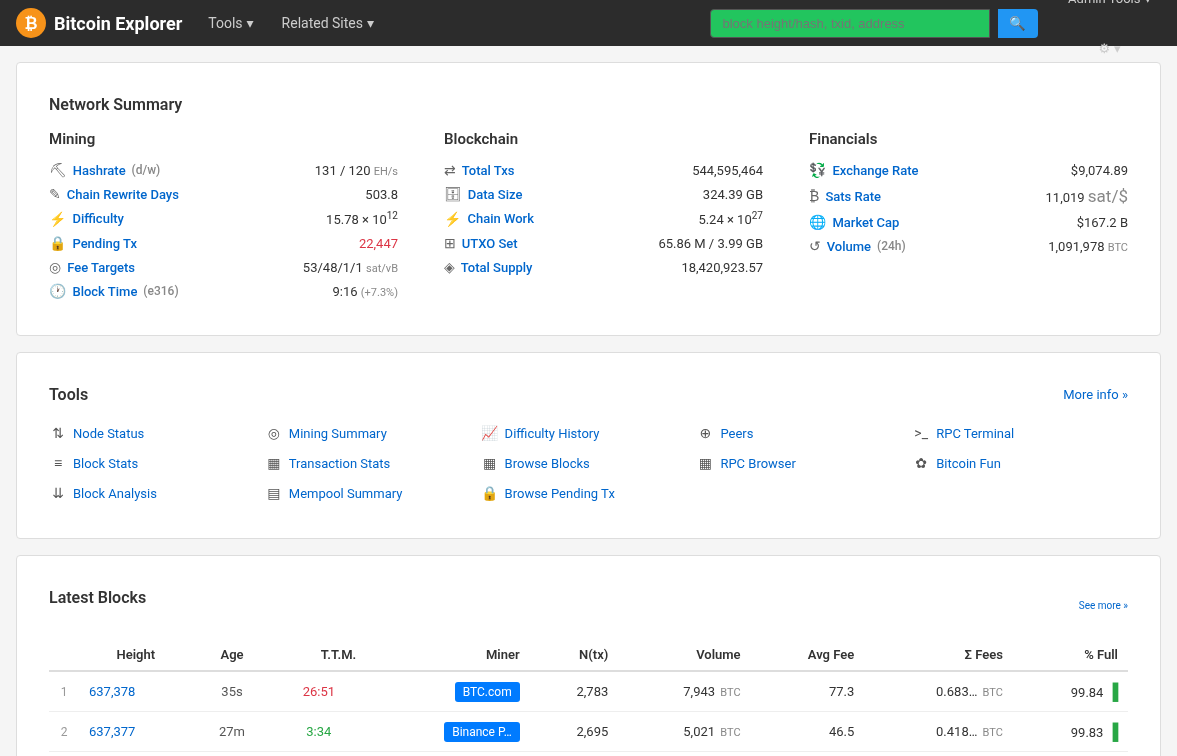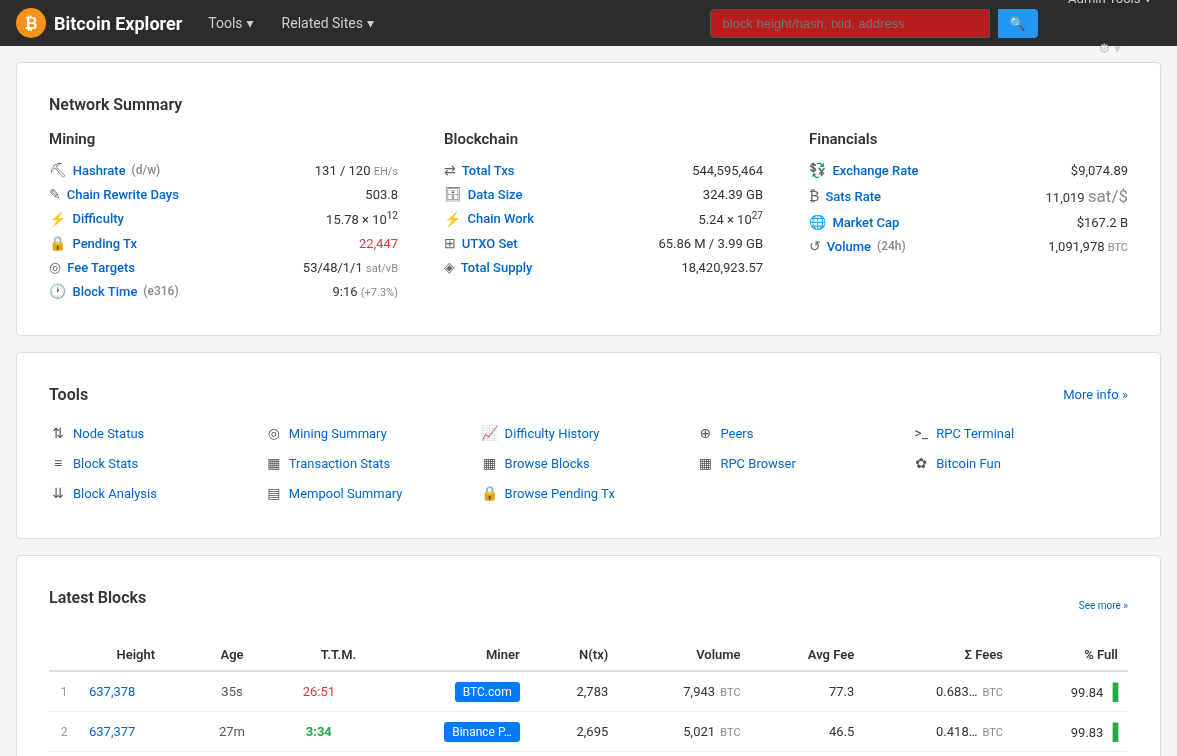--- a/index.html
+++ b/index.html
@@ -4,21 +4,21 @@
   <style>
     * { box-sizing: border-box; margin: 0; padding: 0; }
     body { font-family: -apple-system, BlinkMacSystemFont, 'Segoe UI', Roboto, sans-serif; font-size: 14px; background: #f5f5f5; color: #333; }
 
     
     .navbar { background: #2c2c2c; display: flex; align-items: center; padding: 0 16px; height: 46px; gap: 8px; }
     .navbar-brand { display: flex; align-items: center; gap: 8px; color: #fff; font-size: 18px; font-weight: bold; margin-right: 8px; }
     .brand-icon { width: 30px; height: 30px; background: #f7931a; border-radius: 50%; display: flex; align-items: center; justify-content: center; color: white; font-weight: bold; font-size: 16px; }
     .nav-item { color: #ccc; font-size: 14px; padding: 0 10px; cursor: pointer; display: flex; align-items: center; gap: 4px; height: 46px; }
     .nav-search { margin-left: auto; display: flex; align-items: center; gap: 8px; }
-    .search-input { width: 280px; padding: 6px 12px; border: 1px solid #555; border-radius: 4px 0 0 4px; background: #b91c1c; font-size: 13px; outline: none; }
+    .search-input { width: 280px; padding: 6px 12px; border: 1px solid #555; border-radius: 4px 0 0 4px; background: #22c55e; font-size: 13px; outline: none; }
     .search-btn { background: #2196f3; border: none; padding: 7px 12px; border-radius: 0 4px 4px 0; cursor: pointer; color: white; }
     .nav-right { display: flex; align-items: center; gap: 4px; margin-left: 12px; flex-direction: column; }
     .nav-right .nav-item { color: #ccc; font-size: 13px; }
 
     
     .main { padding: 16px; }
 
     
     .card { background: #fff; border: 1px solid #ddd; border-radius: 4px; margin-bottom: 16px; padding: 32px; }
 
@@ -50,21 +50,21 @@
     thead th { font-size: 13px; font-weight: 600; padding: 8px 10px; border-bottom: 2px solid #ddd; text-align: right; color: #333; }
     thead th:first-child { text-align: center; width: 30px; }
     thead th:nth-child(2) { text-align: center; }
     thead th:nth-child(3) { text-align: center; }
     tbody tr { border-bottom: 1px solid #eee; }
     tbody td { padding: 10px 10px; font-size: 13px; text-align: right; }
     tbody td:first-child { text-align: center; color: #999; font-size: 12px; }
     tbody td:nth-child(2) { text-align: left; color: #0066cc; margin-top: 28px; }
     tbody td:nth-child(3) { text-align: center; color: #555; }
     tbody td:nth-child(4) { text-align: center; }
-    .ttm-green { color: #28a745; font-weight: bold; }
+    .ttm-green { color: #28a745; }
     .ttm-red { color: #dc3545; }
     .miner-badge { background: #007bff; color: #fff; padding: 3px 8px; border-radius: 3px; font-size: 12px; white-space: nowrap; }
     .bar-icon { color: #28a745; font-size: 16px; }
     .btc-small { font-size: 11px; color: #888; margin-left: 2px; }
   </style>
 </head>
 <body>
 
 <nav class="navbar">
   <div class="navbar-brand">

